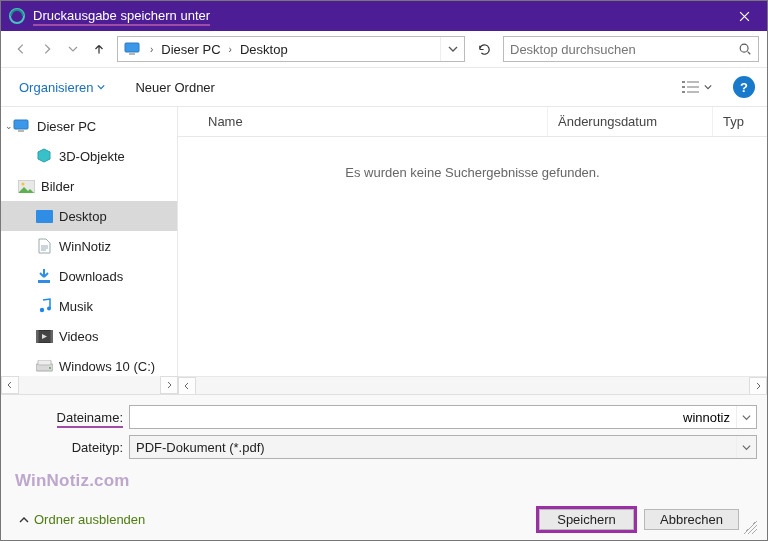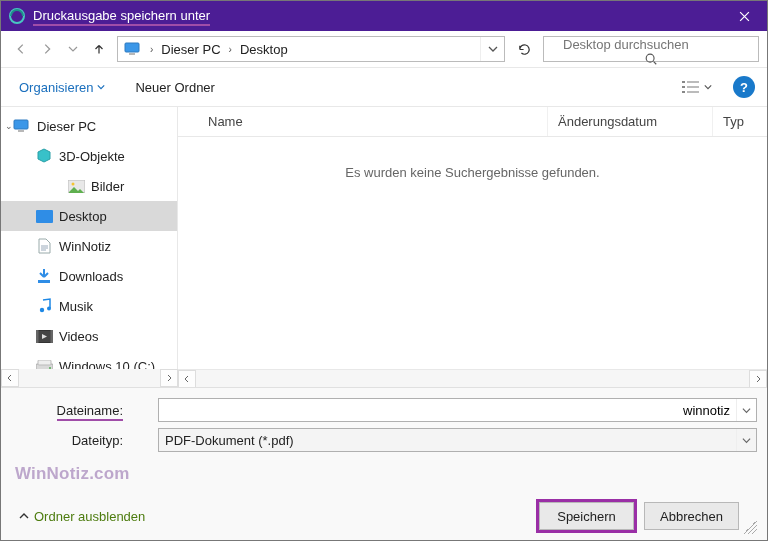--- a/index.html
+++ b/index.html
@@ -43,24 +43,24 @@
     border:1px solid #bbb;
     display:flex; align-items:center;
     background:#fff; margin:0 4px;
   }
   .bc-icon { width:20px; height:20px; margin:0 4px; display:flex; align-items:center; justify-content:center;}
   .bc-sep { color:#555; padding:0 4px; font-size:10px;}
   .bc-seg { padding:2px 4px; cursor:pointer; }
   .bc-end-btn { width:24px; height:24px; display:flex; align-items:center; justify-content:center; color:#333; cursor:pointer; border-left:1px solid #eee;}
   .refresh-btn { width:26px; height:26px; display:flex; align-items:center; justify-content:center; cursor:pointer; color:#333;}
   .search-box {
-    width:216px; height:26px;
+    width:256px; height:26px;
     border:1px solid #bbb;
     display:flex; align-items:center;
-    background:#fff; margin-left:4px;flex-direction:column;
+    background:#fff; margin-left:4px;
   }
   .search-box input {
     flex:1; border:none; outline:none; font-size:13px; padding:0 6px; color:#666; background:transparent;
   }
   .search-icon-btn { width:26px; height:24px; display:flex; align-items:center; justify-content:center; color:#444; cursor:pointer;}
   .divider { height:1px; background:#e8e8e8; }
   
   .toolbarrow {
     height:38px; display:flex; align-items:center;
     padding:0 12px;
@@ -117,37 +117,37 @@
   .hscroll .track { flex:1; height:16px; }
   .tree-hscroll { height:18px; display:flex; align-items:center; background:#f6f6f6;}
   .tree-hscroll .sbtn { width:18px; height:18px; display:flex; align-items:center; justify-content:center; color:#666; border:1px solid #ddd; background:#fdfdfd; cursor:pointer;}
   .tree-hscroll .track { flex:1; }
   
   .form-area {
     border-top:1px solid #e0e0e0;
     background:#f9f9f9;
     padding:10px 10px 6px 10px;
   }
-  .form-row { display:flex; align-items:center; margin-bottom:6px;gap:29px;}
+  .form-row { display:flex; align-items:center; margin-bottom:6px;}
   .form-label { width:118px; text-align:right; padding-right:6px; }
   .form-label.underlined span { border-bottom:2px solid #a04da8; padding-bottom:1px;}
   .form-field {
     flex:1; height:24px; border:1px solid #b0b0b0; background:#fff;
     display:flex; align-items:center;
   }
   .form-field input { flex:1; border:none; outline:none; padding:0 6px; font-size:13px; background:transparent;text-align:right; }
   .form-field .dd { width:20px; height:100%; display:flex; align-items:center; justify-content:center; color:#666; cursor:pointer; border-left:1px solid #eee;}
   .form-field.type-field { background:#f4f4f4; }
   .watermark {
     color:#bda7cc; font-size:17px; font-weight:600; letter-spacing:0.2px;
     padding-left:14px; padding-bottom:18px;
   }
   .btn-row { display:flex; gap:10px; align-items:center; }
   .win-btn {
-    min-width:95px; height:28px;
+    min-width:95px; height:21px;
     background:#e9e9e9; border:1px solid #b8b8b8;
     display:flex; align-items:center; justify-content:center;
     cursor:pointer; font-size:13px;text-align:right;
   }
   .win-btn.primary { outline:3px solid #9a2fa6; outline-offset:0px;}
   .resize-grip { width:14px; height:14px; align-self:flex-end; margin-left:4px; margin-bottom:-4px;
     background:
       linear-gradient(135deg, transparent 0 50%, #aaa 50% 55%, transparent 55% 65%, #aaa 65% 70%, transparent 70% 80%, #aaa 80% 85%, transparent 85% 100%);
   }
   .bottom-container { position:relative; }
@@ -276,21 +276,21 @@
           <span class="label">Dieser PC</span>
         </div>
         <div class="tree-item" style="padding-left: 34px;">
           <span class="ticon">
             <svg width="16" height="16" viewBox="0 0 16 16">
               <path d="M8 1l6 3v7l-6 3-6-3V4z" fill="#38c1c9" stroke="#2aa0a7"></path>
             </svg>
           </span>
           <span class="label">3D-Objekte</span>
         </div>
-        <div class="tree-item" style="padding-left: 34px; margin-left: 32px;">
+        <div class="tree-item" style="padding-left: 16px;">
           <span class="ticon">
             <svg width="17" height="13" viewBox="0 0 17 13">
               <rect width="17" height="13" rx="1" fill="#e8e8e8" stroke="#bbb"></rect>
               <circle cx="5" cy="4" r="1.5" fill="#f5c531"></circle>
               <path d="M1 12l5-5 4 4 2-2 4 4H1z" fill="#5fb04f"></path>
             </svg>
           </span>
           <span class="label">Bilder</span>
         </div>
         <div class="tree-item selected" style="padding-left: 34px;">

